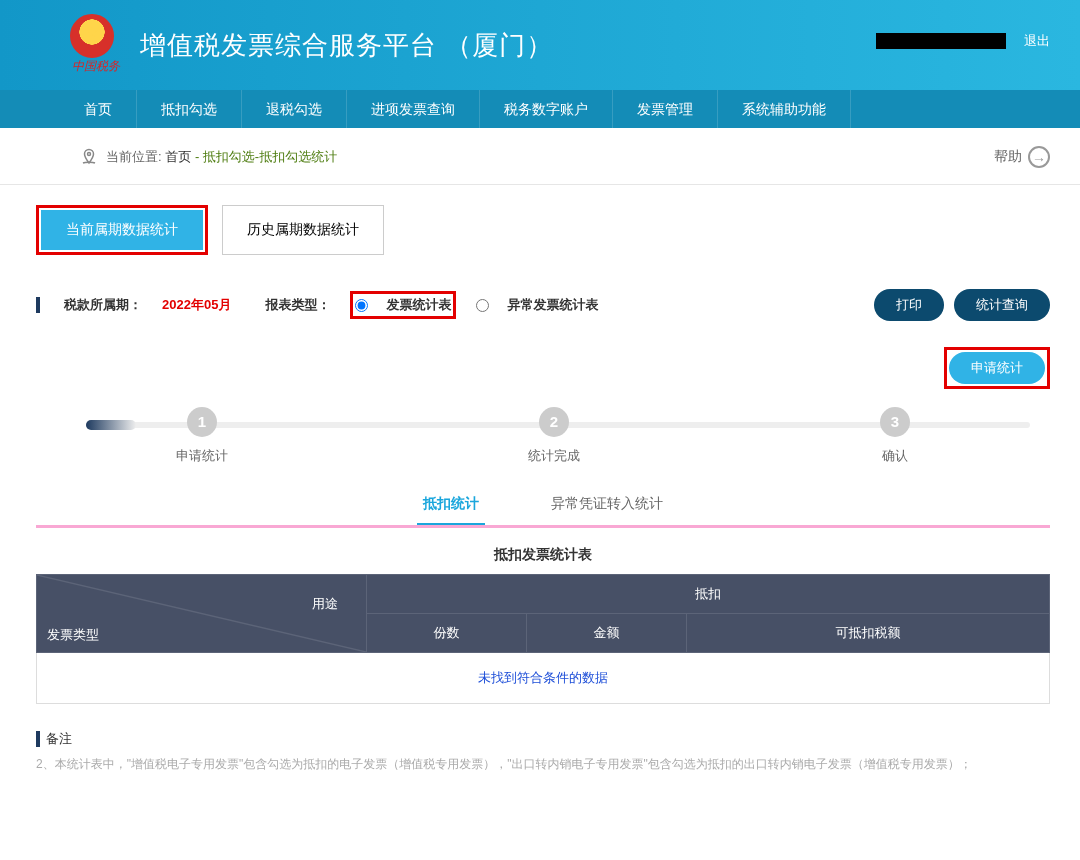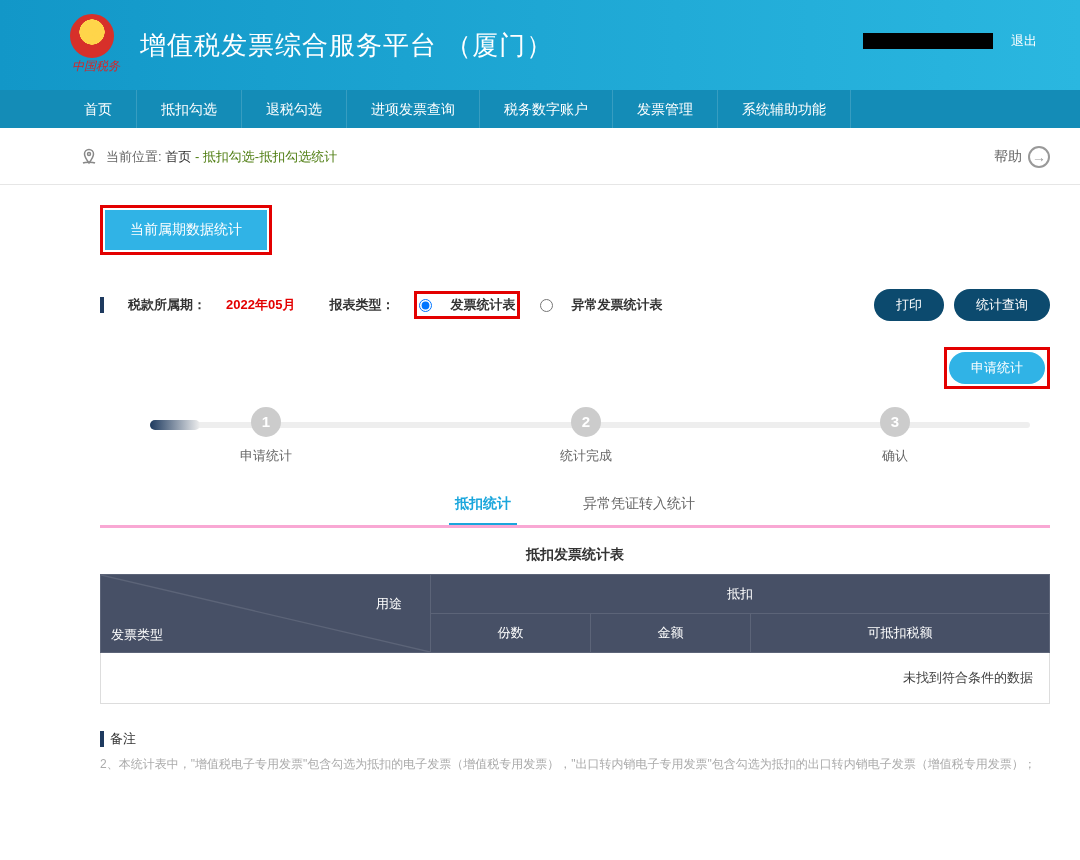--- a/index.html
+++ b/index.html
@@ -4,36 +4,36 @@
 <style>
   * { box-sizing: border-box; margin: 0; padding: 0; }
   body { font-family: "Microsoft YaHei", Arial, sans-serif; font-size: 13px; color: #333; background: #fff; width: 1080px; }
   
   .top-banner { background: linear-gradient(to right, #1297c8, #2ab7e0); height: 90px; position: relative; display: flex; align-items: center; padding-left: 70px; }
   .logo-emblem { position: absolute; left: 70px; top: 14px; width: 44px; height: 44px; }
   .emblem { width: 44px; height: 44px; background: radial-gradient(circle at 50% 40%, #ffd54a 0 40%, #d7302a 41% 100%); border-radius: 50%; border: 2px solid #d7302a; }
   .emblem-star { position: absolute; left: 50%; top: 40%; transform: translate(-50%,-50%); color:#ffd54a; font-size:14px; }
   .logo-text { position: absolute; left: 72px; top: 58px; color: #d22; font-size: 12px; font-style: italic; font-family: STKaiti, KaiTi, serif; }
   .app-title { color: #fff; font-size: 26px; font-weight: 300; margin-left: 70px; letter-spacing: 1px; }
-  .top-right { position: absolute; right: 43px; top: 32px; display: flex; align-items: center; gap: 18px; color: #fff; font-size: 13px; }
+  .top-right { position: absolute; right: 30px; top: 32px; display: flex; align-items: center; gap: 18px; color: #fff; font-size: 13px; }
   .top-user-block { background:#000; width:130px; height:16px; }
   .logout-link { color:#fff; text-decoration:none; }
   
   .navbar { background: #148cb7; height: 38px; display: flex; padding-left: 60px; }
   .nav-item { color: #fff; padding: 0 24px; line-height: 38px; font-size: 14px; border-right: 1px solid rgba(255,255,255,.15); cursor: pointer; }
   
   .breadcrumb-bar { display:flex; align-items:center; padding: 18px 30px 16px 76px; border-bottom: 1px solid #e6e6e6; position:relative; }
   .loc-icon { position:absolute; left:80px; width:18px; height:18px; }
   .bc-label { font-size:13px; color:#666; margin-left: 30px; }
   .bc-home { color:#333; }
   .bc-tail { color:#4d7c0f; }
   .help-area { margin-left:auto; display:flex; align-items:center; gap:6px; color:#666; font-size:14px; }
   .help-circle { width:22px; height:22px; border:2px solid #999; border-radius:50%; display:flex; align-items:center; justify-content:center; font-size:14px; color:#999; }
   
-  .content { padding: 20px 30px 30px 100px; }
+  .content { padding: 20px 30px 30px 36px; }
   
   .period-tabs { display:flex; gap:14px; margin-bottom: 34px; }
   .ptab { padding: 10px 24px; border:1px solid #ccc; background:#fff; font-size:14px; cursor:pointer; }
   .ptab.active { background:#30b3e6; color:#fff; border-color:#30b3e6; }
   .redbox { border: 3px solid #e30000; padding:2px; display:inline-block; }
   
   .filter-row { display:flex; align-items:center; gap: 20px; margin-bottom: 26px; position:relative; }
   .filter-row .vbar { width:4px; height:16px; background:#1e3a5f; margin-right:4px; }
   .period-label { font-size:13px; font-weight:bold; }
   .period-val { color:#e30000; font-weight:bold; }
@@ -58,21 +58,21 @@
   .stat-tab { padding: 0 6px 10px; font-size:14px; color:#666; cursor:pointer; }
   .stat-tab.active { color:#1aa6dc; border-bottom:2px solid #1aa6dc; font-weight:bold; }
   
   .table-title { text-align:center; font-size:14px; font-weight:bold; margin-bottom:10px; }
   table { width:100%; border-collapse:collapse; }
   th { background:#475066; color:#fff; font-size:13px; padding:10px 6px; border:1px solid #5c6478; font-weight:normal; }
   .th-diag { position:relative; height:70px; padding:0; }
   .th-diag svg { position:absolute; inset:0; width:100%; height:100%; }
   .diag-invoice { position:absolute; left:10px; bottom:8px; font-size:13px; }
   .diag-use { position:absolute; right:28px; top:20px; font-size:13px; }
-  td.nodata { text-align:right; padding:16px; font-size:13px; color:#404040; border:1px solid #ddd; }
+  td.nodata { text-align:center; padding:16px; font-size:13px; color:#1d4ed8; border:1px solid #ddd; }
   
   .remark-head { display:flex; align-items:center; gap:6px; margin: 26px 0 4px; }
   .remark-head .vbar { width:4px; height:16px; background:#1e3a5f; }
   .note { color:#aaa; font-size:12px; line-height:2; }
 </style>
 </head>
 <body>
 
 <div class="top-banner">
   <div class="logo-emblem">
@@ -109,20 +109,21 @@
     <span class="help-circle">→</span>
   </div>
 </div>
 
 <div class="content">
 
   <div class="period-tabs">
     <span class="redbox">
       <button class="ptab active">当前属期数据统计</button>
     </span>
+    <button class="ptab">历史属期数据统计</button>
   </div>
 
   <div class="filter-row">
     <span class="vbar"></span>
     <span class="period-label">税款所属期：</span>
     <span class="period-val">2022年05月</span>
     <span class="rpt-label">报表类型：</span>
     <span class="redbox">
       <label class="radio-group">
           <input type="radio" name="rt" checked="" style="">

